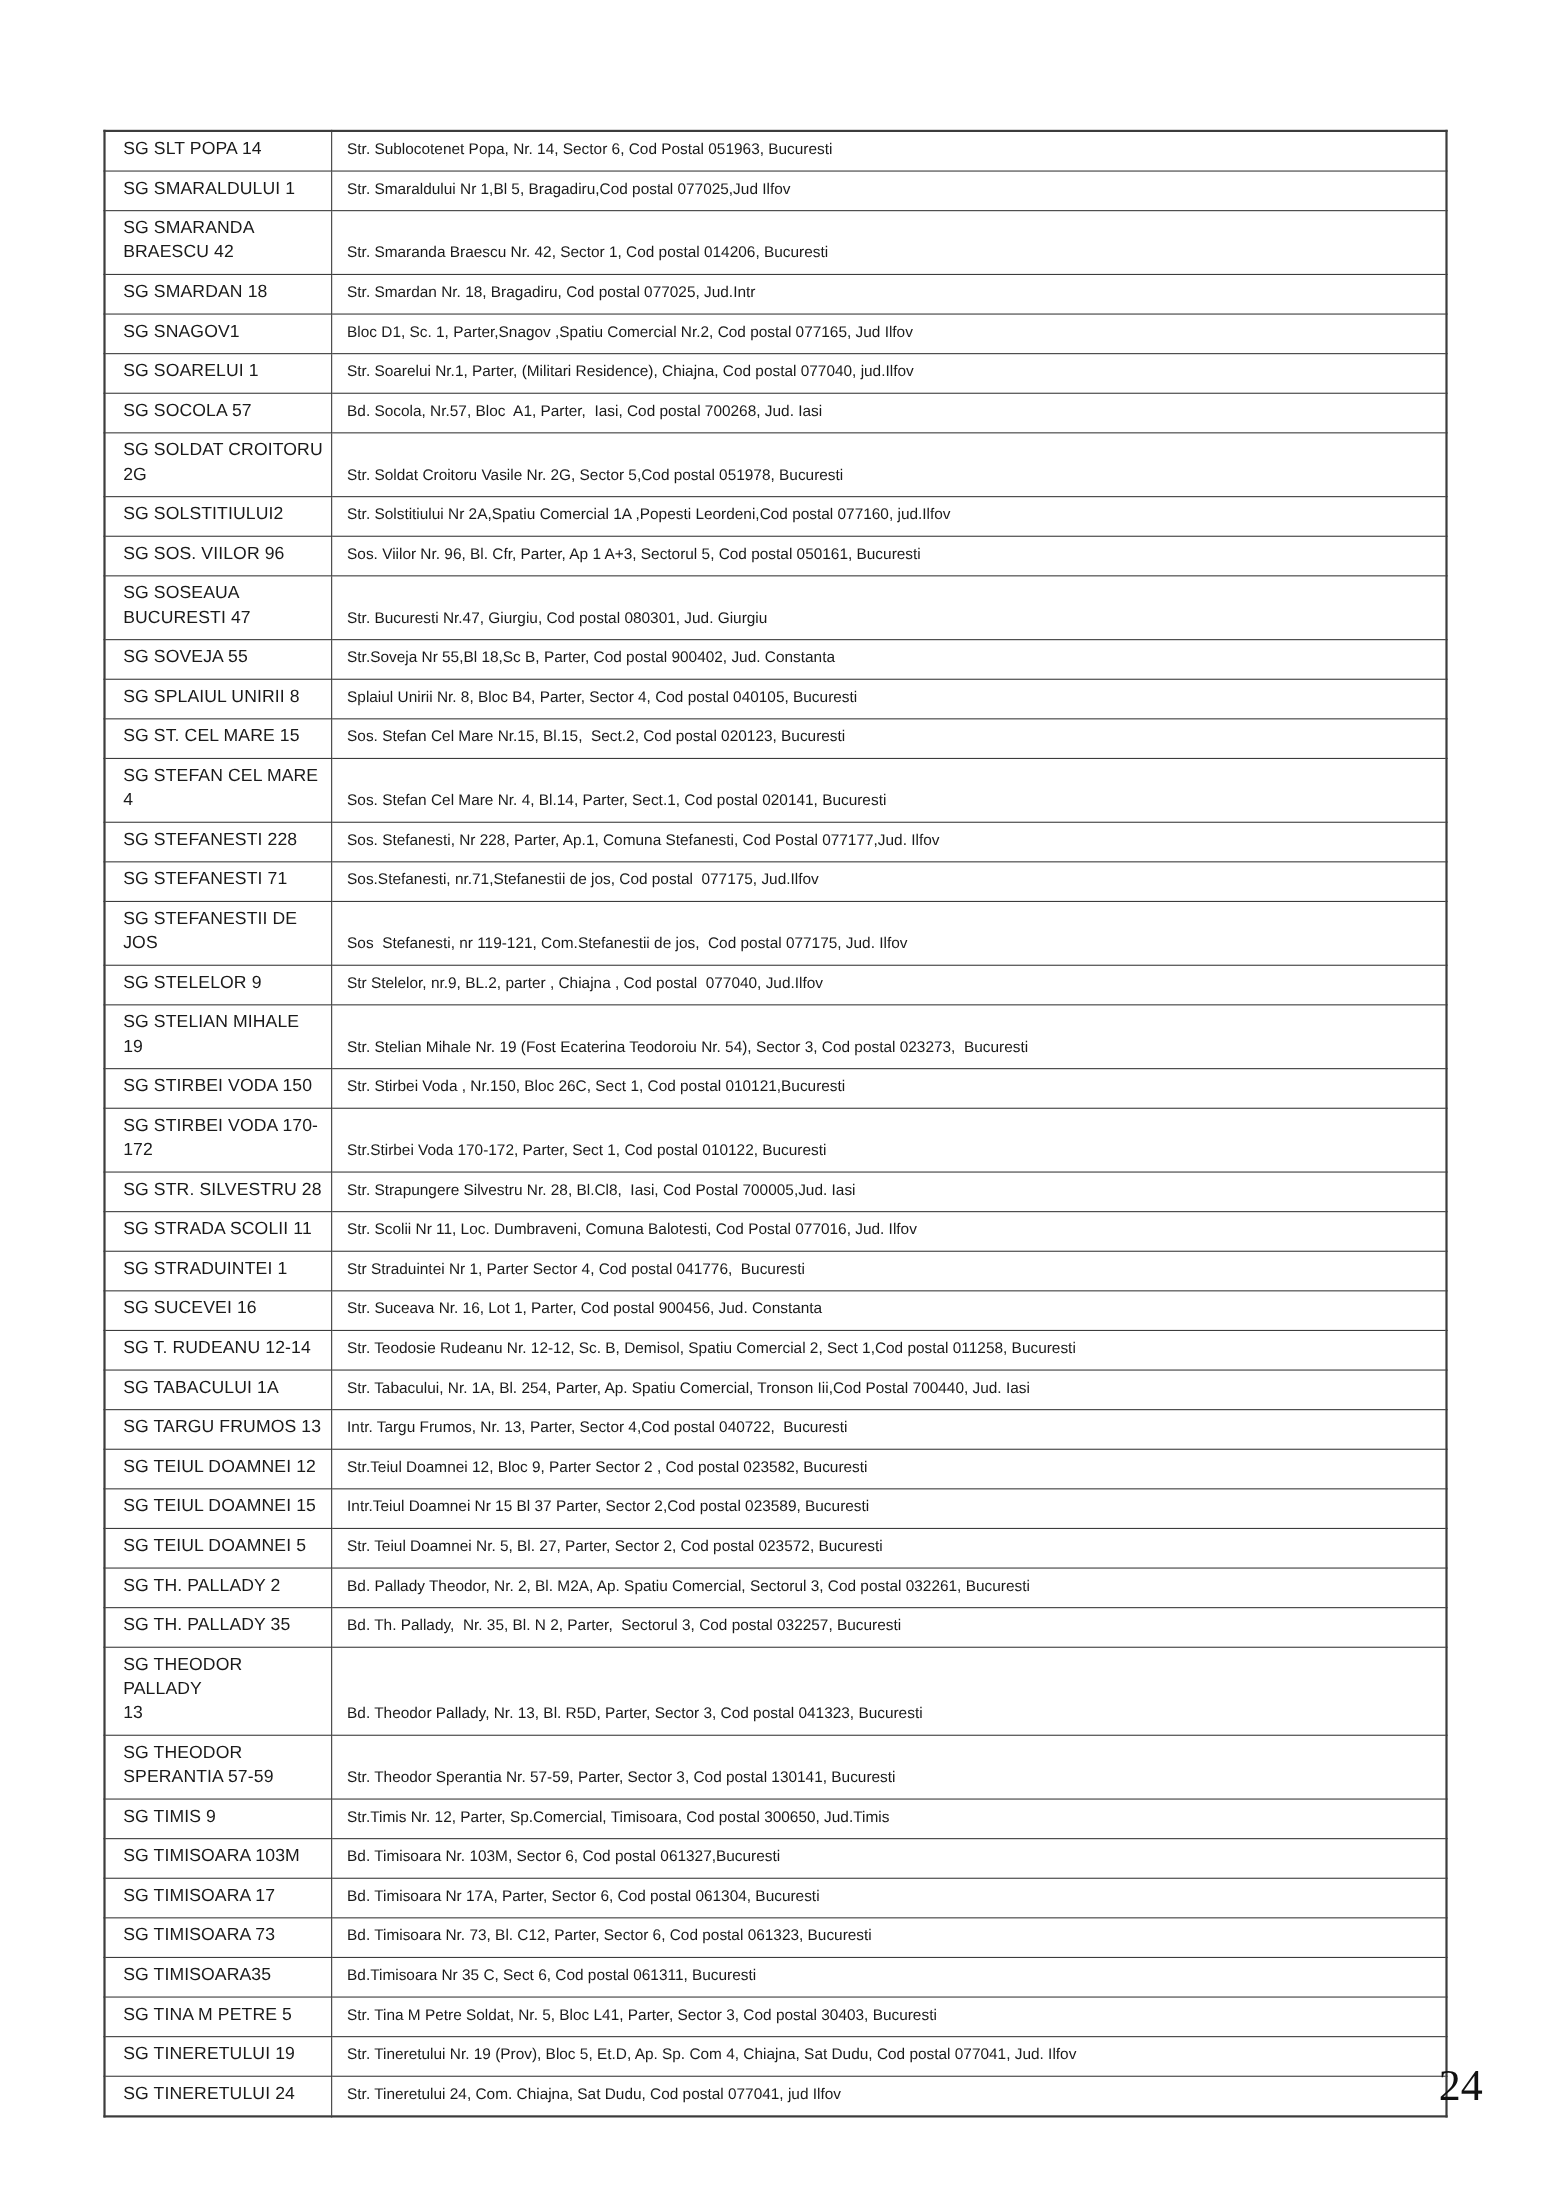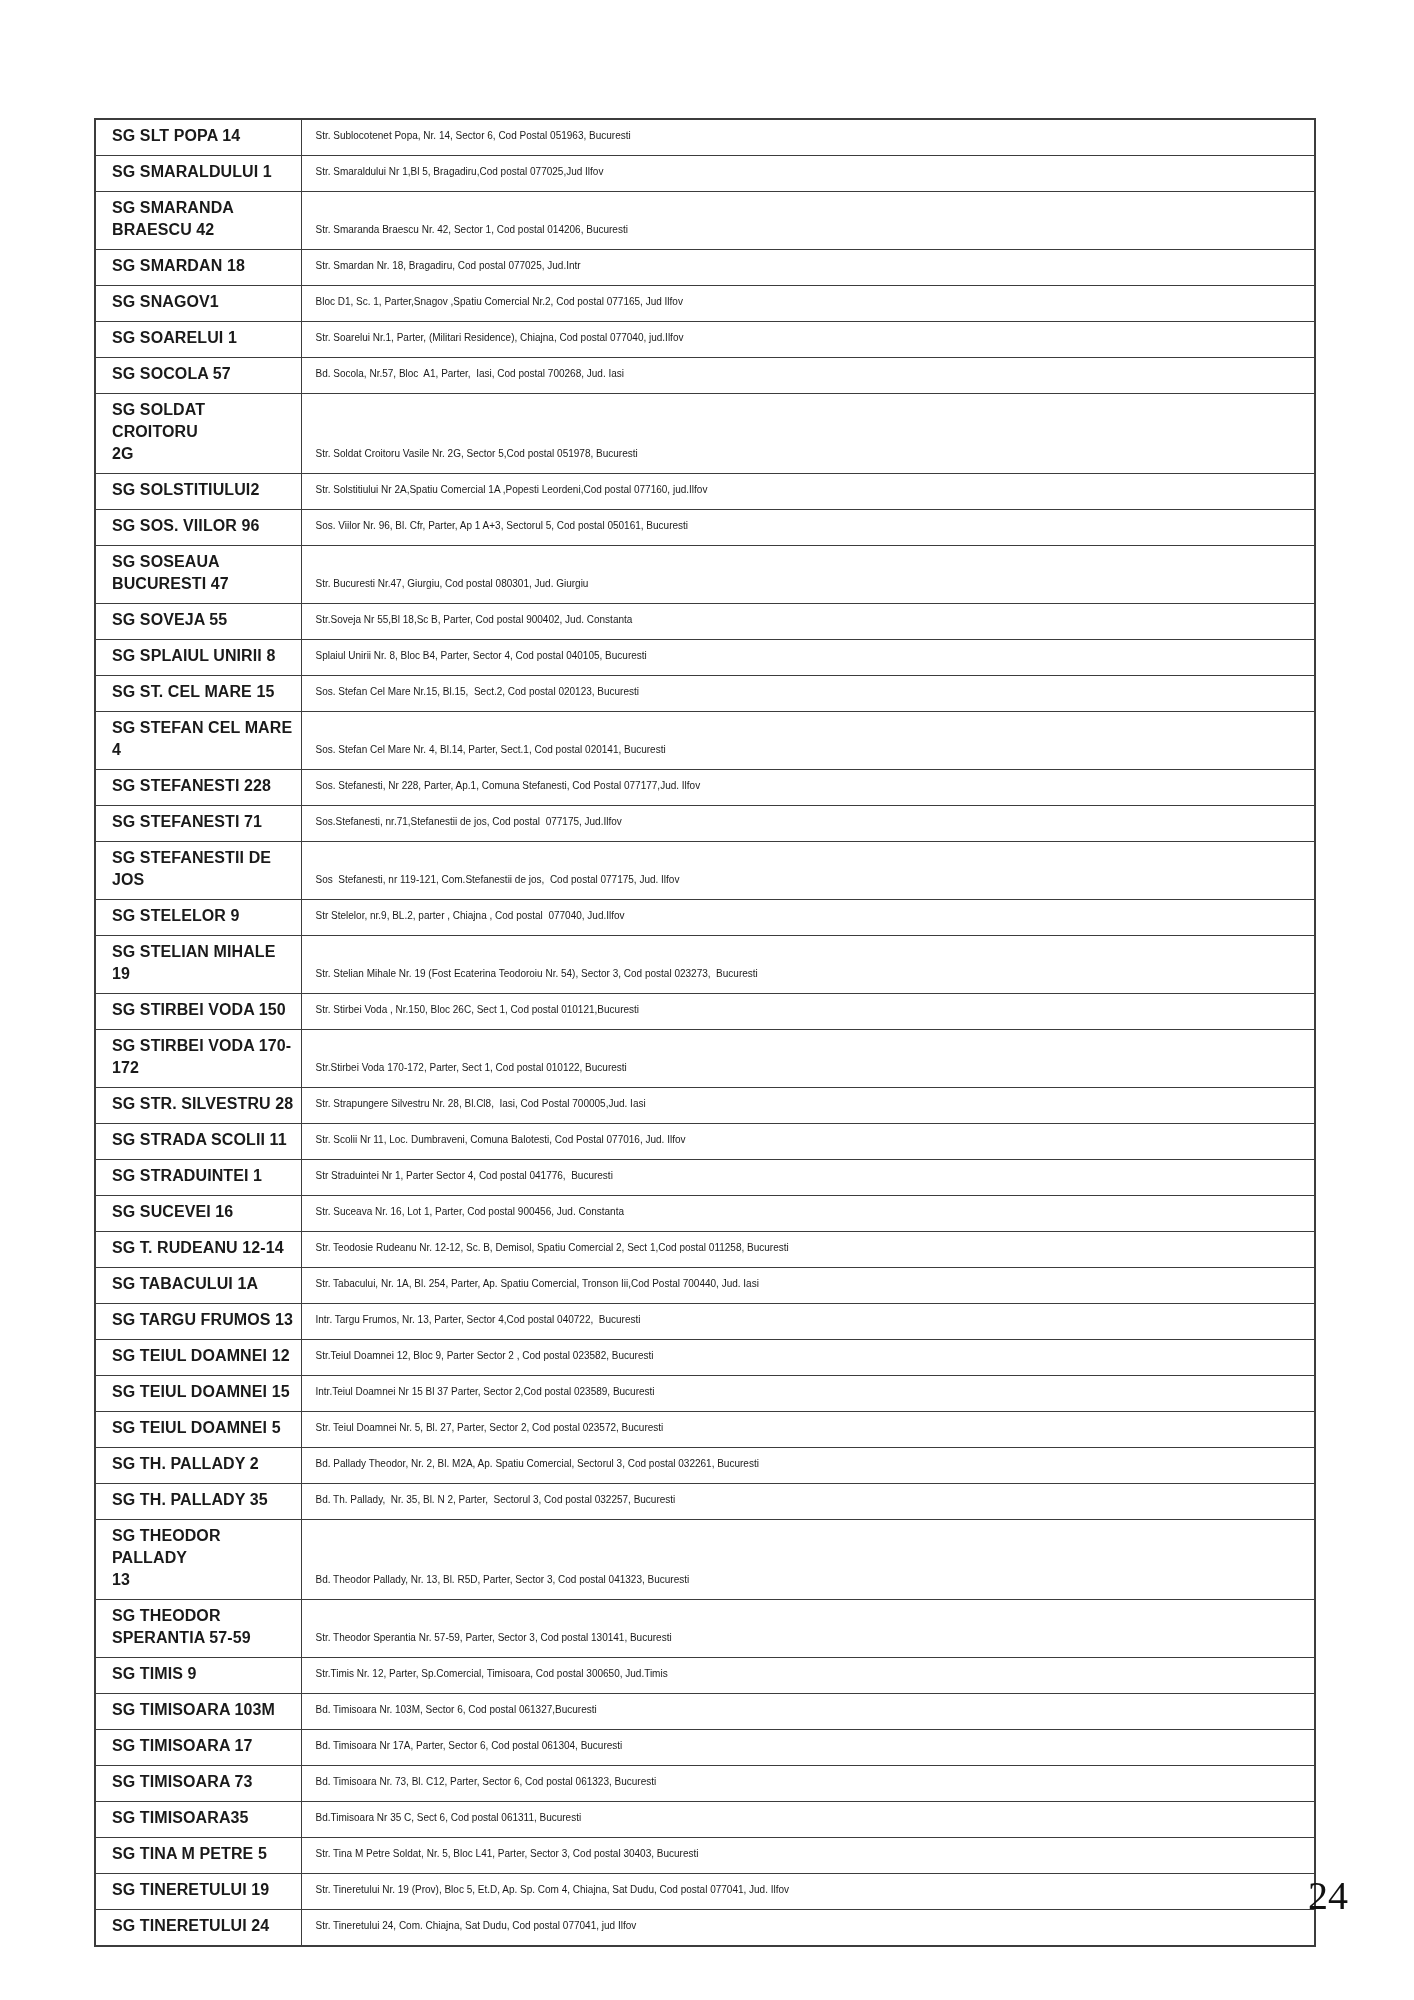--- a/index.html
+++ b/index.html
@@ -25,32 +25,32 @@
     table-layout: fixed;
   }
   table.branch-table, table.branch-table td {
     border: 1.5px solid #3c3c3c;
   }
   table.branch-table {
     border-width: 2px;
   }
   td.code-cell {
     width: 206px;
-    font-weight: bold;
+    font-weight: normal;
     font-size: 16px;
     line-height: 22px;
     letter-spacing: 0.1px;
     padding: 5px 6px 8px 16px;
     vertical-align: bottom;
     white-space: pre-line;
     height: 33px;
     box-sizing: border-box;
   }
   td.addr-cell {
-    font-size: 10px;
+    font-size: 14px;
     line-height: 21px;
     padding: 5px 8px 9px 14px;
     vertical-align: bottom;
     white-space: pre;
     overflow: hidden;
     box-sizing: border-box;
     margin-top: 20px;
   }
   .page-number {
     position: absolute;

